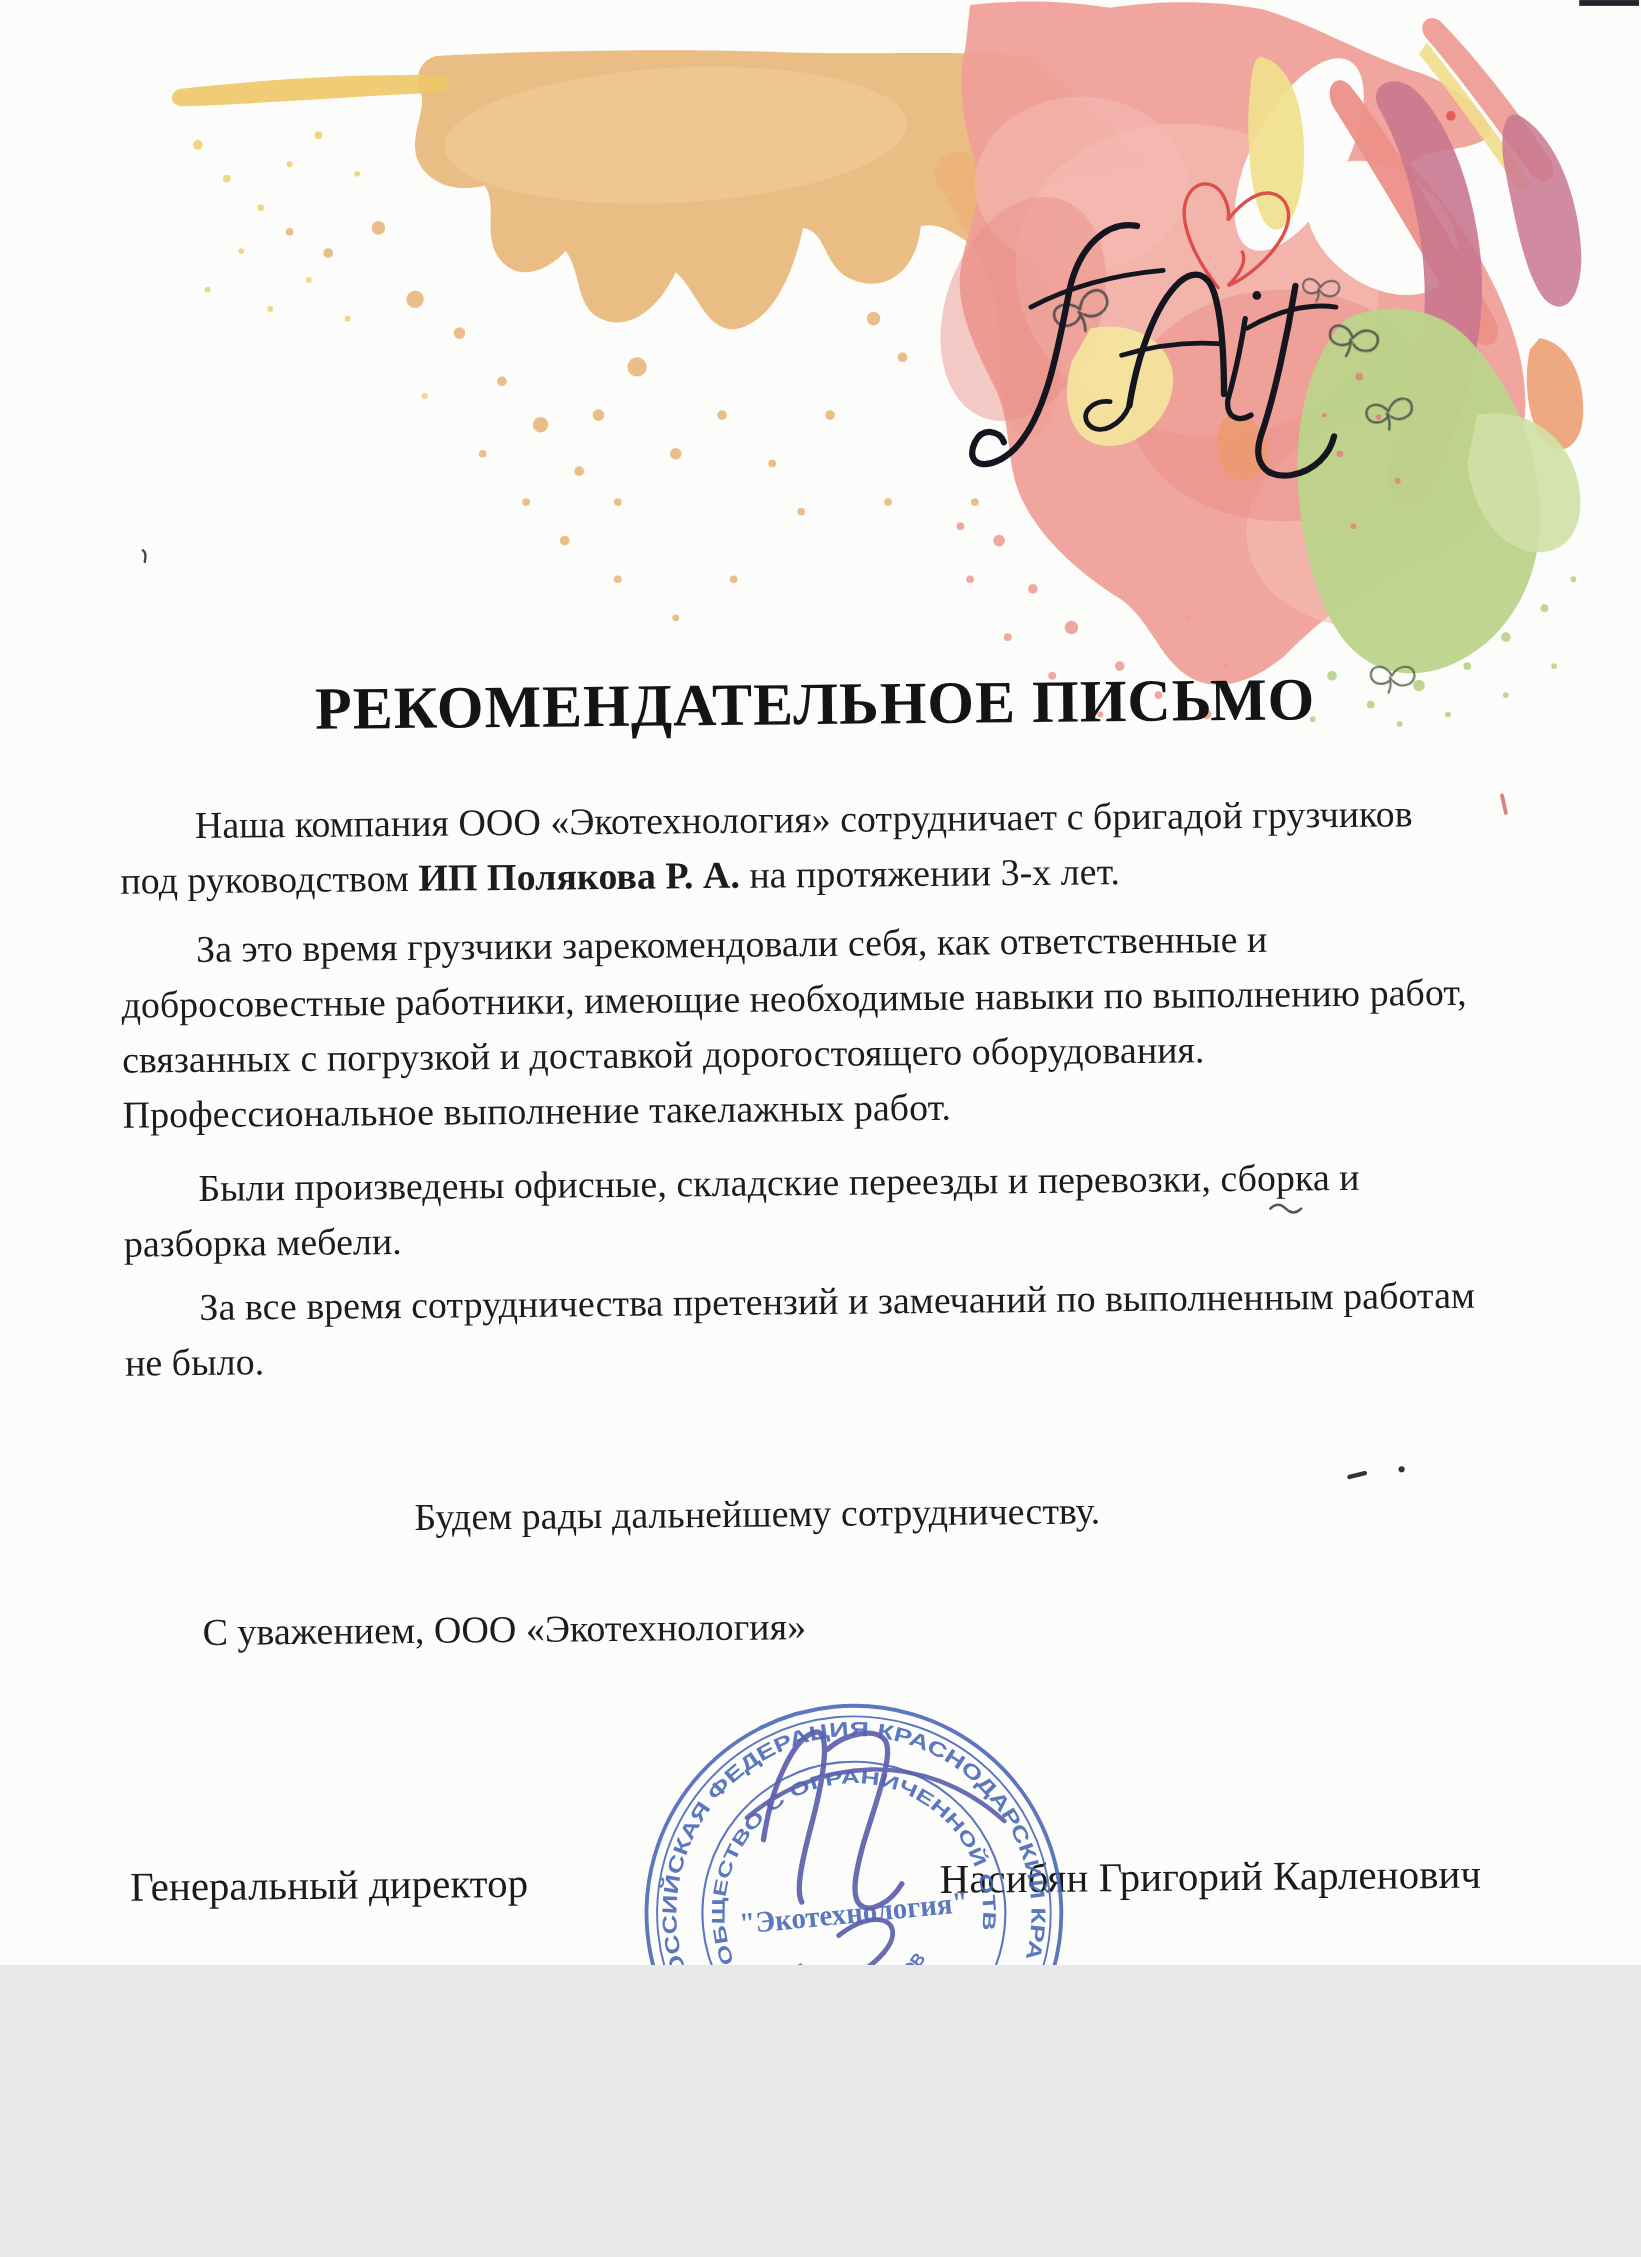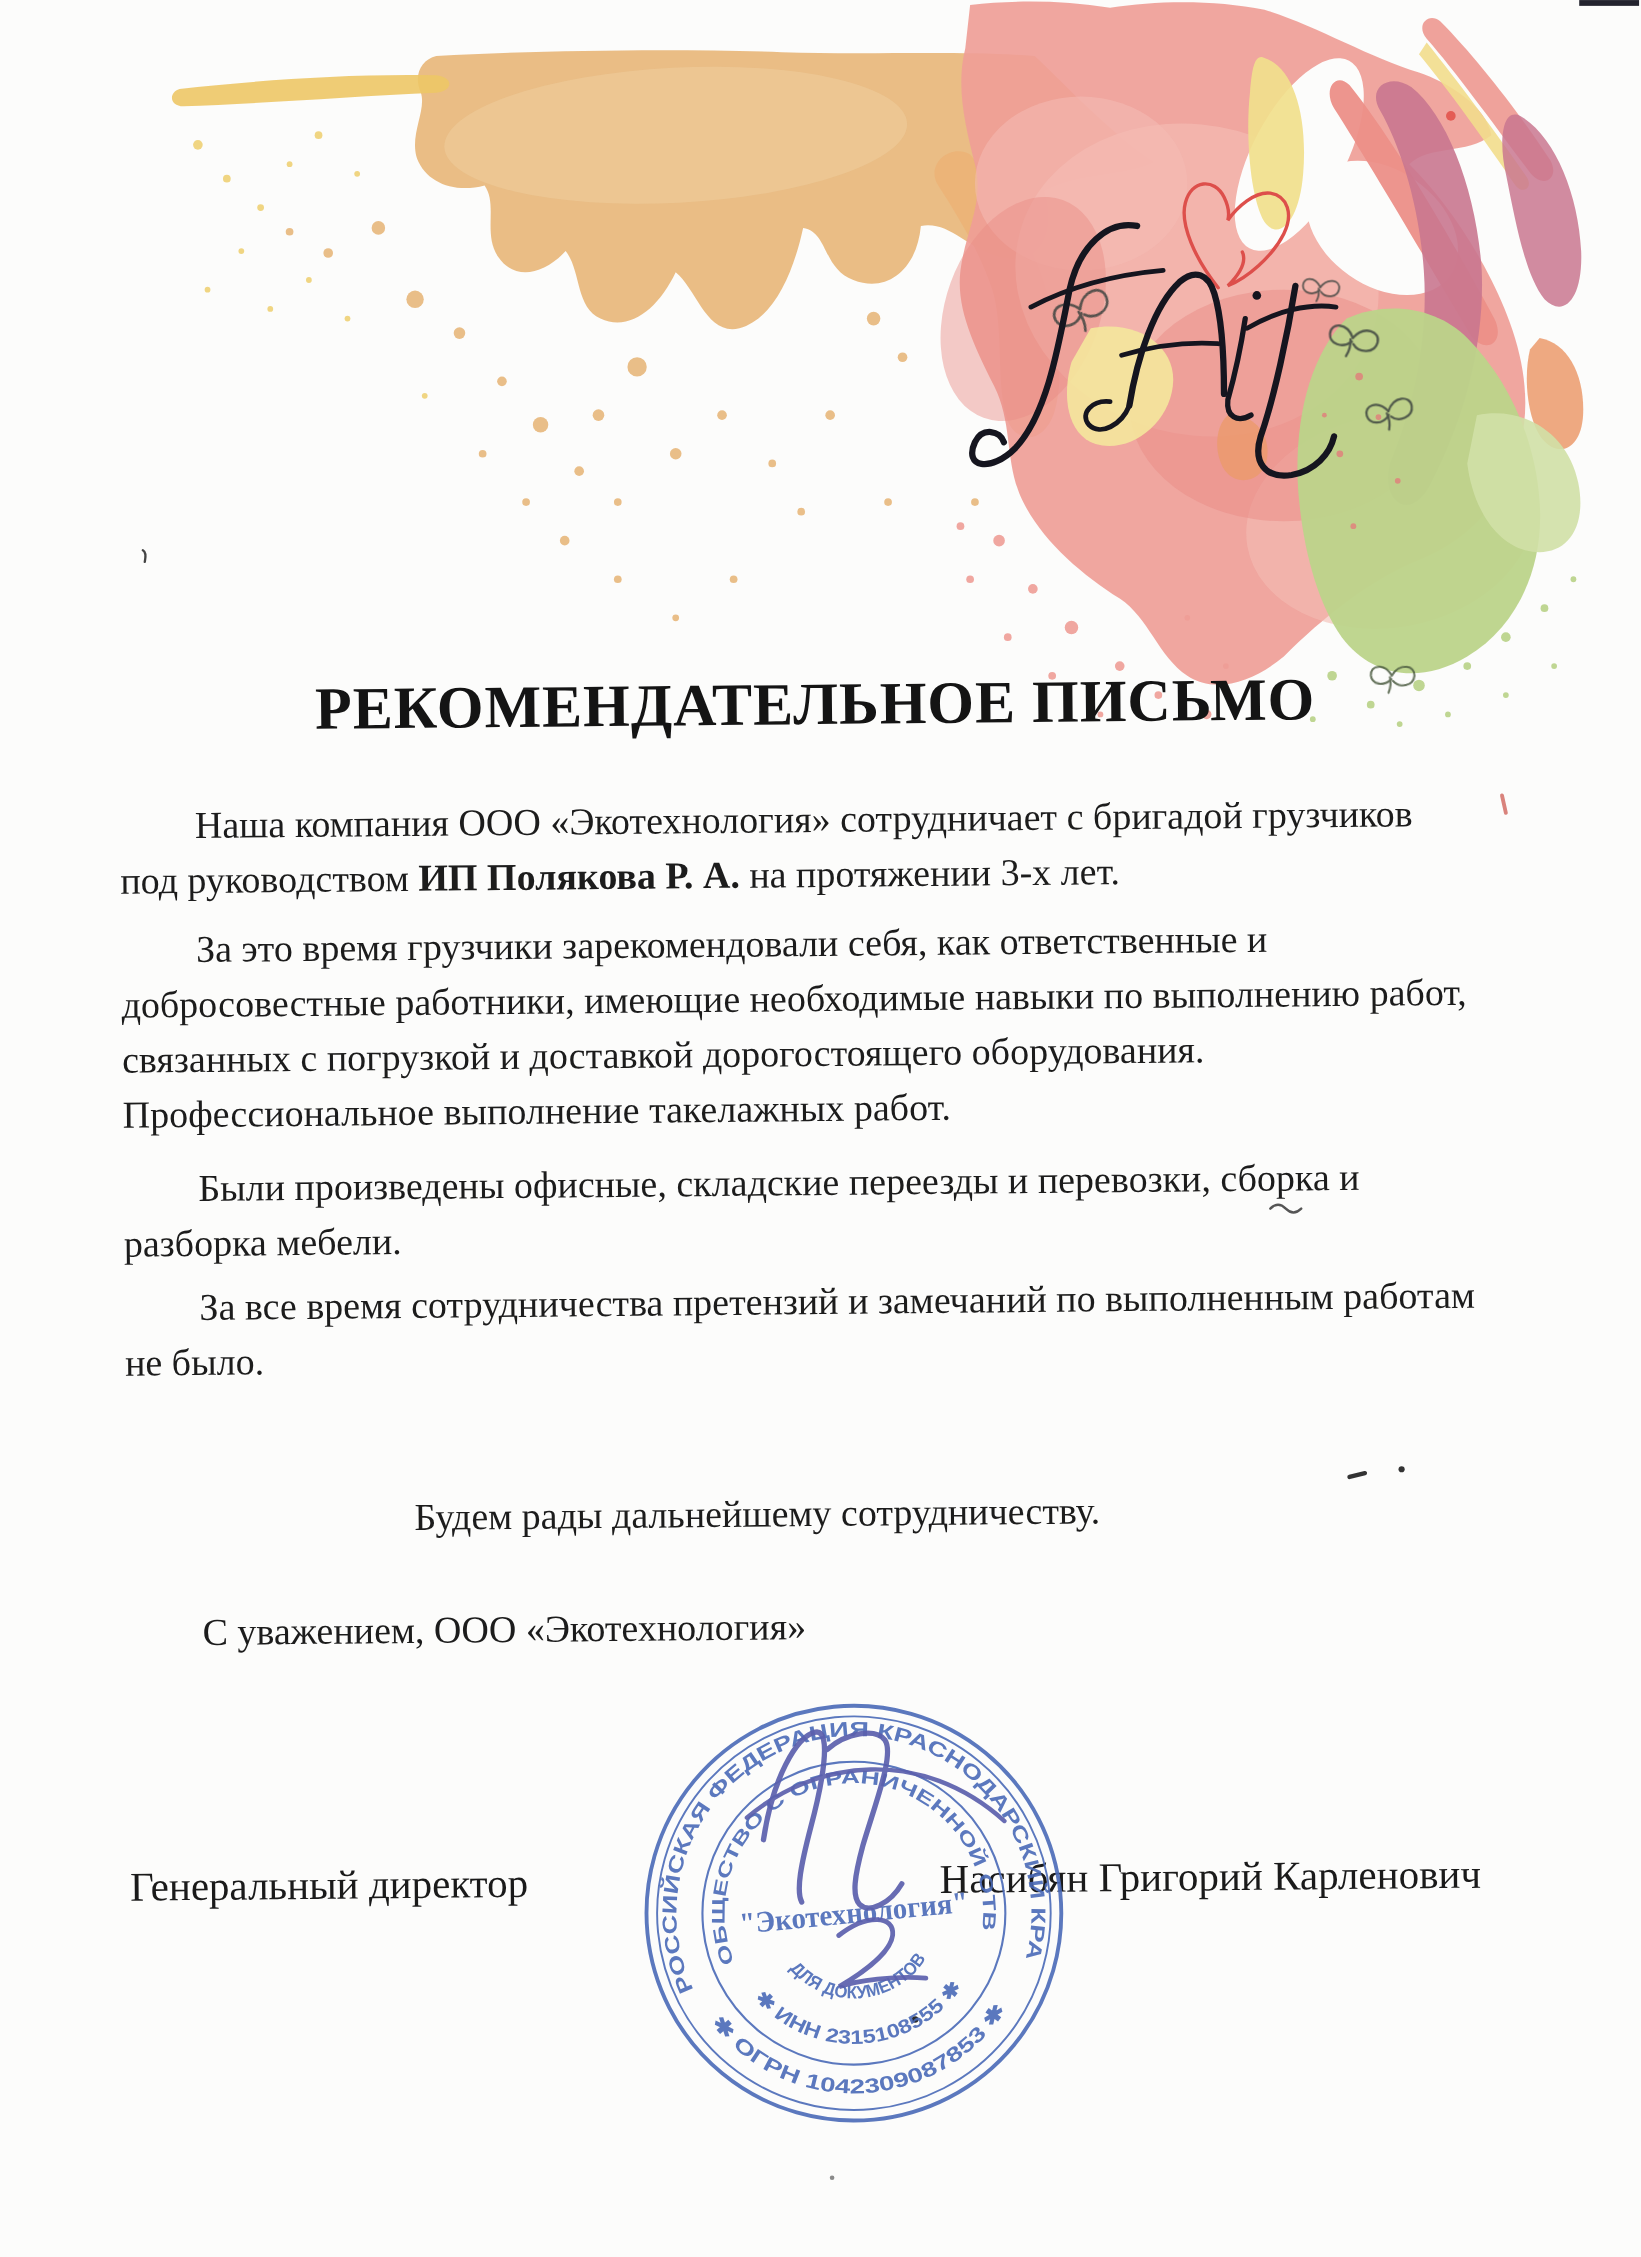--- a/index.html
+++ b/index.html
@@ -1,16 +1,16 @@
 <!DOCTYPE html>
 <html><head>
 <meta charset="utf-8">
 <style>
   html,body{margin:0;padding:0;background:#e8e8e8}
-  .page{position:relative;width:1641px;height:2257px;background:#fcfcfb;overflow:hidden;
+  .page{position:relative;width:1641px;height:1965px;background:#fcfcfb;overflow:hidden;
         font-family:"Liberation Serif",serif;color:#1e1e1e}
   .decor{position:absolute;left:0;top:0;width:1641px;height:2257px}
   .skew{position:absolute;left:0;top:0;width:1641px;height:2257px;
         transform:rotate(-0.55deg);transform-origin:821px 1255px}
   .title{position:absolute;top:670px;left:0;width:100%;text-align:center;
          font-size:60px;font-weight:bold;letter-spacing:1px;color:#141414}
   #letter-body{position:absolute;left:124px;top:792px;width:1402px}
   .para{font-size:38px;color:#1c1c1c}
   .line{white-space:nowrap;height:55px;line-height:55px}
   .para .line.first{padding-left:75px}

